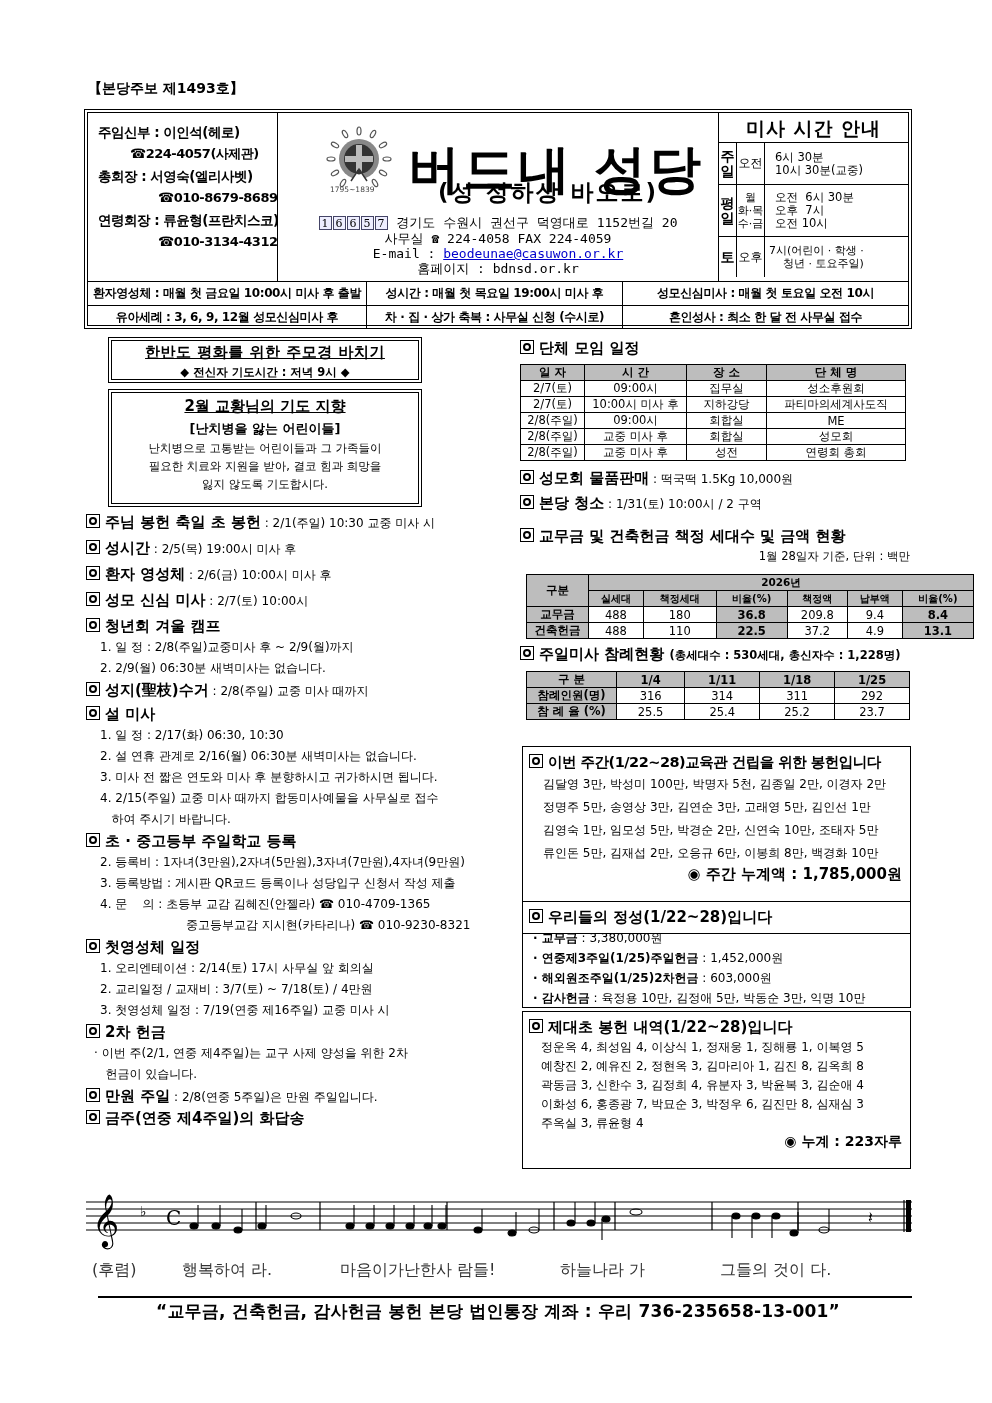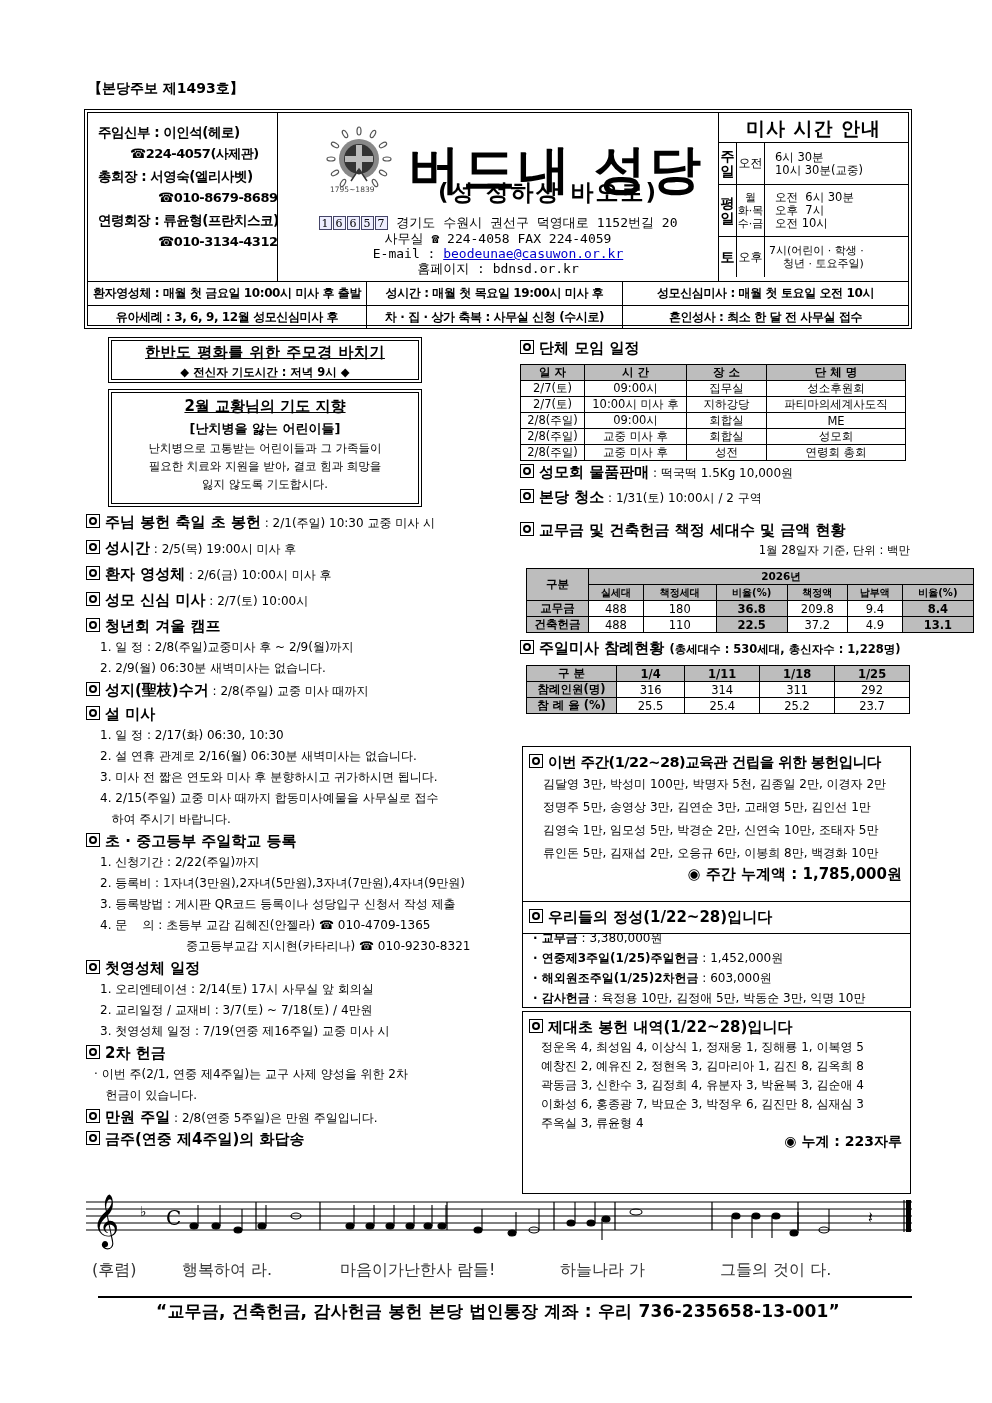--- a/index.html
+++ b/index.html
@@ -190,21 +190,20 @@
   <div class="sub">1. 일 정 : 2/8(주일)교중미사 후 ~ 2/9(월)까지</div>
   <div class="sub">2. 2/9(월) 06:30분 새벽미사는 없습니다.</div>
   <div class="sec-h"><span class="mark"></span><span>성지(聖枝)수거</span><span class="note"> : 2/8(주일) 교중 미사 때까지</span></div>
   <div class="sec-h" style="margin-top:2px;"><span class="mark"></span><span>설 미사</span></div>
   <div class="sub">1. 일 정 : 2/17(화) 06:30, 10:30</div>
   <div class="sub">2. 설 연휴 관계로 2/16(월) 06:30분 새벽미사는 없습니다.</div>
   <div class="sub">3. 미사 전 짧은 연도와 미사 후 분향하시고 귀가하시면 됩니다.</div>
   <div class="sub">4. 2/15(주일) 교중 미사 때까지 합동미사예물을 사무실로 접수</div>
   <div class="sub" style="white-space:pre;">   하여 주시기 바랍니다.</div>
   <div class="sec-h"><span class="mark"></span><span>초 · 중고등부 주일학교 등록</span></div>
-  <div class="sub">1. 신청기간 : 2/22(주일)까지</div>
   <div class="sub">2. 등록비 : 1자녀(3만원),2자녀(5만원),3자녀(7만원),4자녀(9만원)</div>
   <div class="sub">3. 등록방법 : 게시판 QR코드 등록이나 성당입구 신청서 작성 제출</div>
   <div class="sub" style="white-space:pre;">4. 문    의 : 초등부 교감 김혜진(안젤라) ☎ 010-4709-1365</div>
   <div class="sub ind2">중고등부교감 지시현(카타리나) ☎ 010-9230-8321</div>
   <div class="sec-h"><span class="mark"></span><span>첫영성체 일정</span></div>
   <div class="sub">1. 오리엔테이션 : 2/14(토) 17시 사무실 앞 회의실</div>
   <div class="sub">2. 교리일정 / 교재비 : 3/7(토) ~ 7/18(토) / 4만원</div>
   <div class="sub">3. 첫영성체 일정 : 7/19(연중 제16주일) 교중 미사 시</div>
   <div class="sec-h"><span class="mark"></span><span>2차 헌금</span></div>
   <div class="sub" style="padding-left:8px;">· 이번 주(2/1, 연중 제4주일)는 교구 사제 양성을 위한 2차</div>
@@ -249,21 +248,21 @@
         </tr>
     <tr>
           <td>2/8(주일)</td>
           <td>교중 미사 후</td>
           <td>성전</td>
           <td>연령회 총회</td>
         </tr>
   </tbody>
     </table>
 
-  <div class="sec-h" style=""><span class="mark"></span><span>성모회 물품판매</span><span class="note"> : 떡국떡 1.5Kg 10,000원</span></div>
+  <div class="sec-h" style="margin-top:6px;"><span class="mark"></span><span>성모회 물품판매</span><span class="note"> : 떡국떡 1.5Kg 10,000원</span></div>
   <div class="sec-h" style="margin-top:3px;"><span class="mark"></span><span>본당 청소</span><span class="note"> : 1/31(토) 10:00시 / 2 구역</span></div>
   <div class="sec-h" style="margin-top:11px;"><span class="mark"></span><span>교무금 및 건축헌금 책정 세대수 및 금액 현황</span></div>
   <div style="text-align:right; font-size:11.5px; margin-top:2px; padding-right:2px;">1월 28일자 기준, 단위 : 백만</div>
 
   <table class="tbl" style="width:448px; margin-top:10px; margin-left:6px;">
     <tbody>
         <tr>
       <th rowspan="2" style="width:62px;">구분</th>
       <th colspan="6" style="font-size:10.5px;">2026년</th>
     </tr>
@@ -334,21 +333,21 @@
 </div>
 
 <div class="abs panel" style="left:522px; top:901px; width:389px; height:107px;">
   <div class="sec-h"><span class="mark"></span><span>우리들의 정성(1/22~28)입니다</span></div>
   <div class="bullet-line"><b>· 교무금</b><span> : 3,380,000원</span></div>
   <div class="bullet-line"><b>· 연중제3주일(1/25)주일헌금</b><span> : 1,452,000원</span></div>
   <div class="bullet-line"><b>· 해외원조주일(1/25)2차헌금</b><span> : 603,000원</span></div>
   <div class="bullet-line"><b>· 감사헌금</b><span> : 육정용 10만, 김정애 5만, 박동순 3만, 익명 10만</span></div>
 </div>
 
-<div class="abs panel" style="left:522px; top:1011px; width:389px; height:183px;">
+<div class="abs panel" style="left:522px; top:1011px; width:389px; height:158px;">
   <div class="sec-h"><span class="mark"></span><span>제대초 봉헌 내역(1/22~28)입니다</span></div>
   <div class="donors" style="line-height:19px; padding-left:12px;">정운옥 4, 최성임 4, 이상식 1, 정재웅 1, 징해룡 1, 이복영 5</div>
   <div class="donors" style="line-height:19px; padding-left:12px;">예창진 2, 예유진 2, 정현옥 3, 김마리아 1, 김진 8, 김옥희 8</div>
   <div class="donors" style="line-height:19px; padding-left:12px;">곽동금 3, 신한수 3, 김정희 4, 유분자 3, 박윤복 3, 김순애 4</div>
   <div class="donors" style="line-height:19px; padding-left:12px;">이화성 6, 홍종광 7, 박묘순 3, 박정우 6, 김진만 8, 심재심 3</div>
   <div class="donors" style="line-height:19px; padding-left:12px;">주옥실 3, 류윤형 4</div>
   <div class="total" style="font-size:14px;">◉ 누계 : 223자루</div>
 </div>
 
 <svg class="abs music" viewBox="0 0 826 80">

